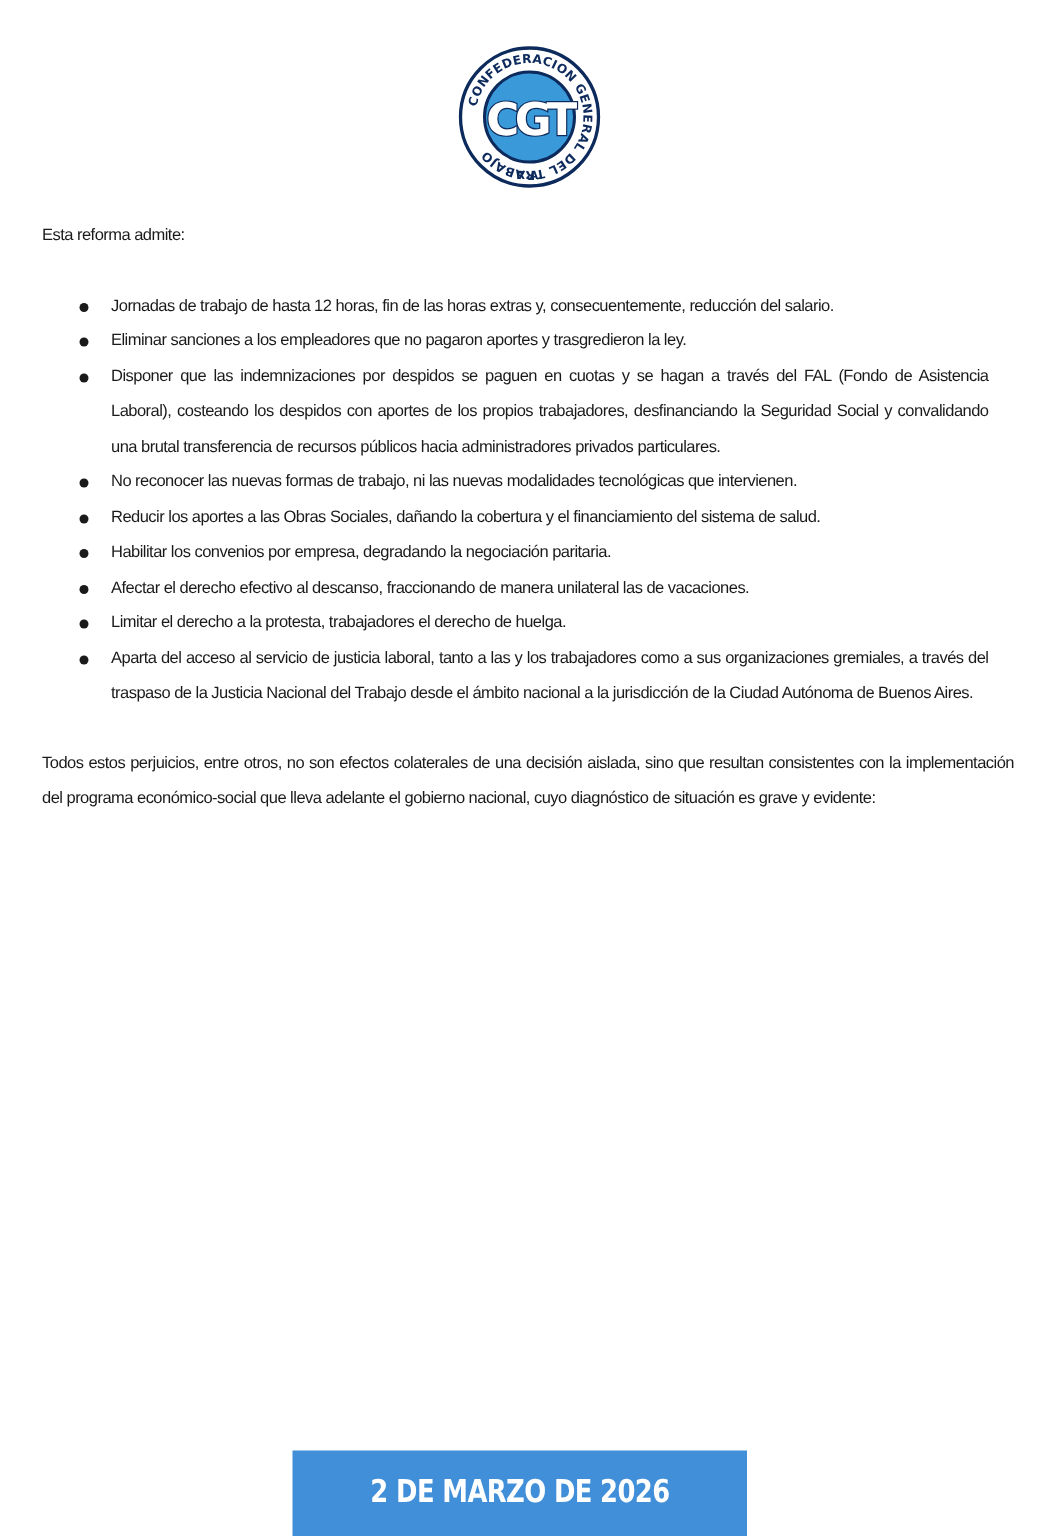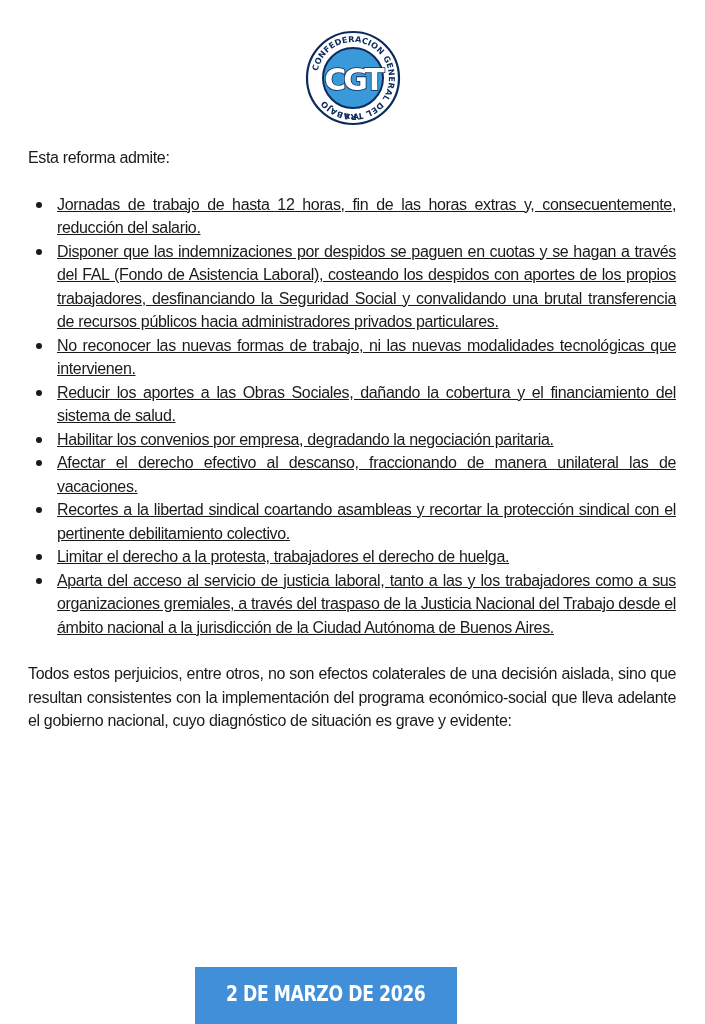--- a/index.html
+++ b/index.html
@@ -6,37 +6,37 @@
   body {
     width: 705px; height: 1024px; position: relative; overflow: hidden;
     font-family: "Liberation Sans", sans-serif;
     color: #1a1a1a;
   }
   .logo-wrap {
     position: absolute; left: 305px; top: 30px; width: 96px; height: 96px;
   }
   .content {
     position: absolute; left: 28px; top: 146px; width: 648px;
-    font-size: 16px; line-height: 23.5px;
+    font-size: 11px; line-height: 23.5px;
     letter-spacing: -0.35px;
     font-stretch: condensed;
   }
   .intro { margin: 0 0 23px 0; }
-  ul.items { list-style: none; margin: 0; padding: 0; text-decoration: underline; }
+  ul.items { list-style: none; margin: 17px; padding: 0; }
   ul.items li {
     position: relative; padding-left: 29px; text-align: justify;
     text-align-last: left;
   }
   ul.items li .bullet {
     position: absolute; left: 8px; top: 9px; width: 6px; height: 6px;
     border-radius: 50%; background: #1a1a1a;
   }
   .closing { margin: 23px 0 4px 0; text-align: justify; text-align-last: left; }
   .date-banner {
-    position: absolute; left: 195px; top: 967px; width: 262px; height: 57px;
+    position: absolute; left: 195px; top: 967px; width: 303px; height: 57px;
     background: #418fd8;
     display: flex; align-items: center; justify-content: center;
   }
   .date-banner span {
     color: #ffffff; font-family: "DejaVu Sans", sans-serif; font-weight: bold;
     font-size: 21px; letter-spacing: -0.5px; transform: scaleX(0.82);
     display: inline-block; margin-top: -4px;
   }
 </style>
 </head>
@@ -54,26 +54,26 @@
     </text>
     <text x="48" y="60" text-anchor="middle" font-family="DejaVu Sans, sans-serif" font-weight="bold" font-size="30" fill="#ffffff" stroke="#0d2a5c" stroke-width="1.6" paint-order="stroke" letter-spacing="-3">CGT</text>
     <text x="48" y="89" text-anchor="middle" font-family="DejaVu Sans, sans-serif" font-weight="bold" font-size="7.5" fill="#0d2a5c">R.A.</text>
   </svg>
 </div>
 
 <div class="content">
   <p class="intro">Esta reforma admite:</p>
   <ul class="items">
     <li><span class="bullet"></span><span>Jornadas de trabajo de hasta 12 horas, fin de las horas extras y, consecuentemente, reducción del salario.</span></li>
+    <li><span class="bullet"></span><span>Eliminar sanciones a los empleadores que no pagaron aportes y trasgredieron la ley.</span></li>
     <li><span class="bullet"></span><span>Disponer que las indemnizaciones por despidos se paguen en cuotas y se hagan a través del FAL (Fondo de Asistencia Laboral), costeando los despidos con aportes de los propios trabajadores, desfinanciando la Seguridad Social y convalidando una brutal transferencia de recursos públicos hacia administradores privados particulares.</span></li>
     <li><span class="bullet"></span><span>No reconocer las nuevas formas de trabajo, ni las nuevas modalidades tecnológicas que intervienen.</span></li>
     <li><span class="bullet"></span><span>Reducir los aportes a las Obras Sociales, dañando la cobertura y el financiamiento del sistema de salud.</span></li>
     <li><span class="bullet"></span><span>Habilitar los convenios por empresa, degradando la negociación paritaria.</span></li>
     <li><span class="bullet"></span><span>Afectar el derecho efectivo al descanso, fraccionando de manera unilateral las de vacaciones.</span></li>
-    <li><span class="bullet"></span><span>Recortes a la libertad sindical coartando asambleas y recortar la protección sindical con el pertinente debilitamiento colectivo.</span></li>
     <li><span class="bullet"></span><span>Limitar el derecho a la protesta, trabajadores el derecho de huelga.</span></li>
     <li><span class="bullet"></span><span>Aparta del acceso al servicio de justicia laboral, tanto a las y los trabajadores como a sus organizaciones gremiales, a través del traspaso de la Justicia Nacional del Trabajo desde el ámbito nacional a la jurisdicción de la Ciudad Autónoma de Buenos Aires.</span></li>
   </ul>
   <p class="closing">Todos estos perjuicios, entre otros, no son efectos colaterales de una decisión aislada, sino que resultan consistentes con la implementación del programa económico-social que lleva adelante el gobierno nacional, cuyo diagnóstico de situación es grave y evidente:</p>
 </div>
 
 <div class="date-banner">
   <span>2 DE MARZO DE 2026</span>
 </div>
 

